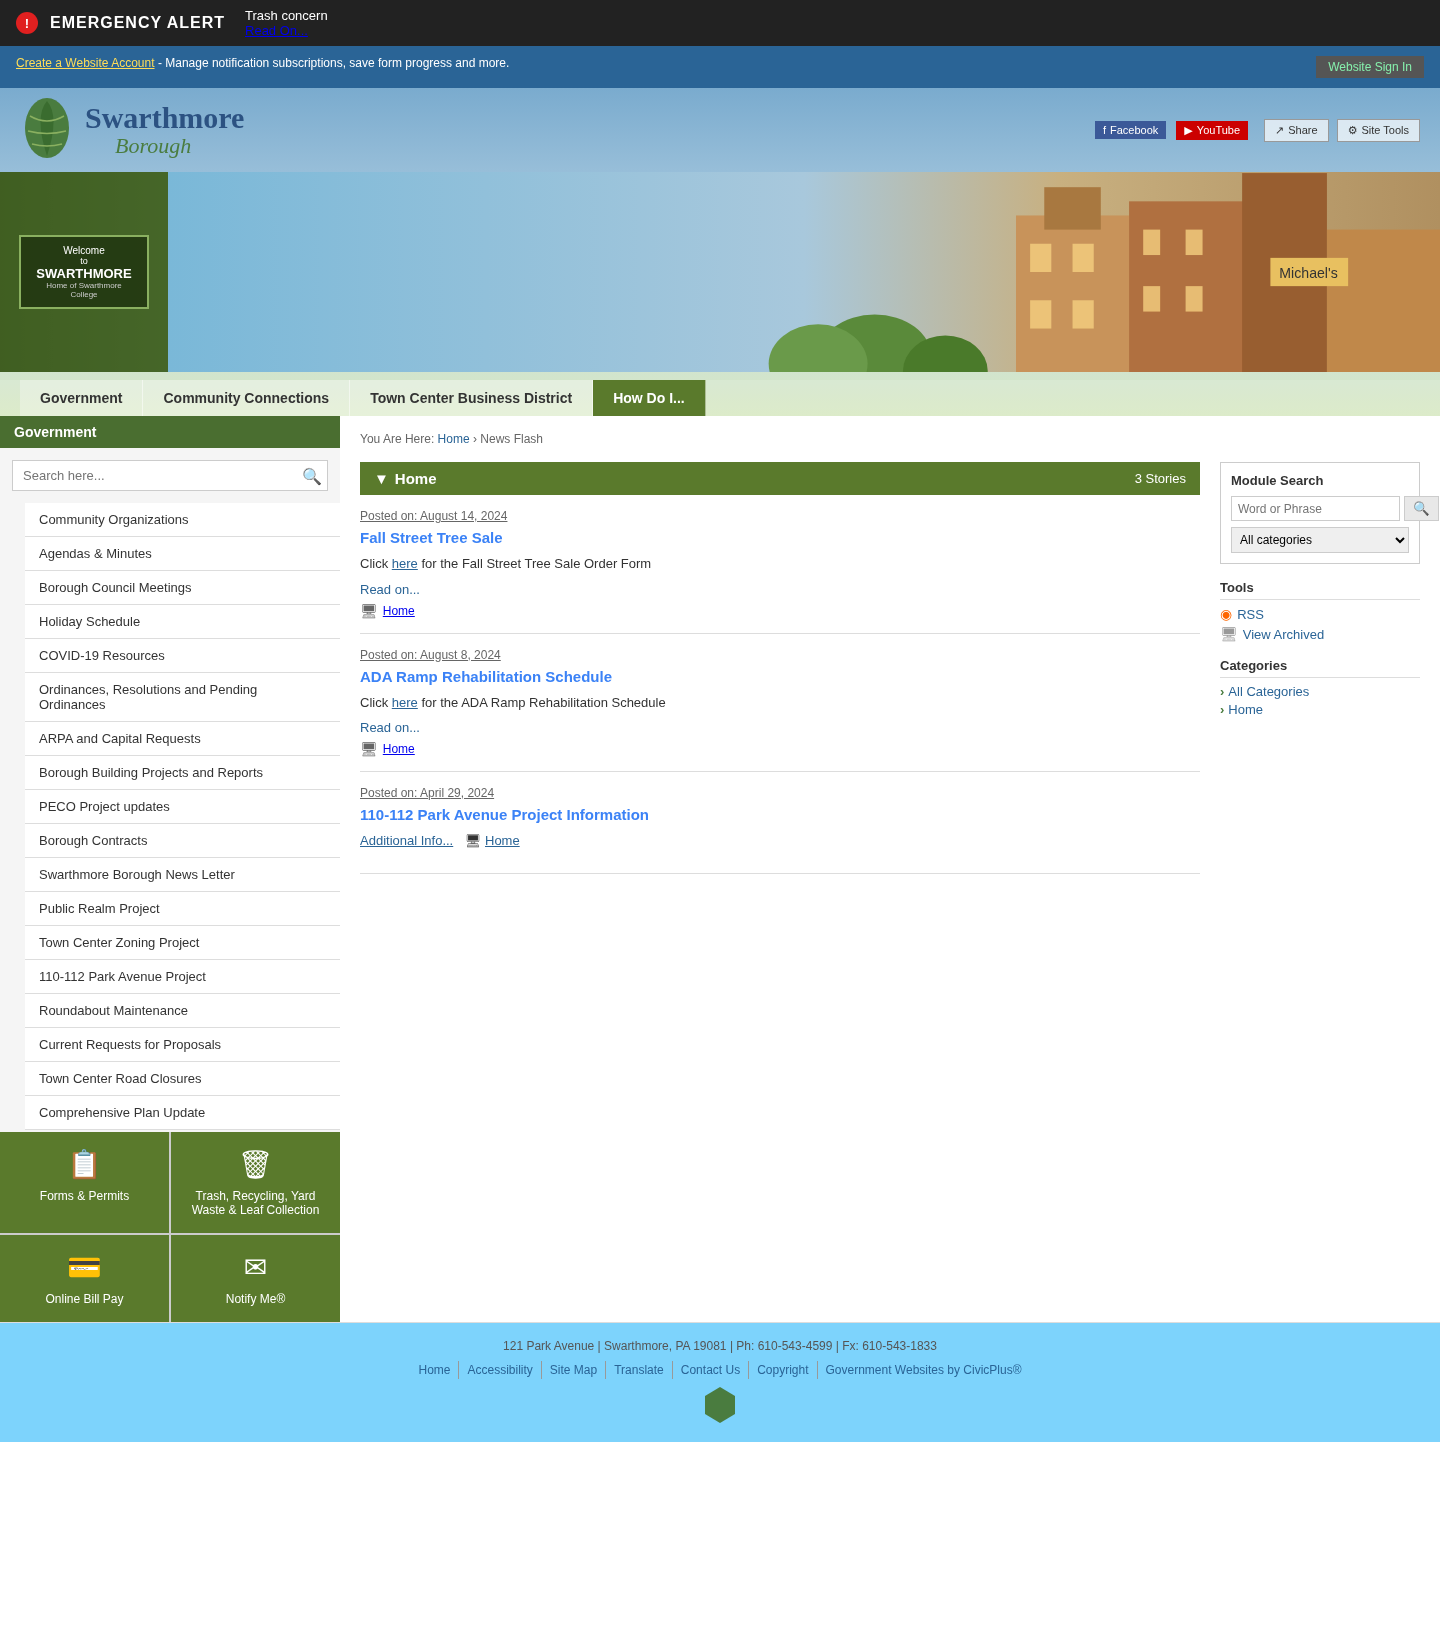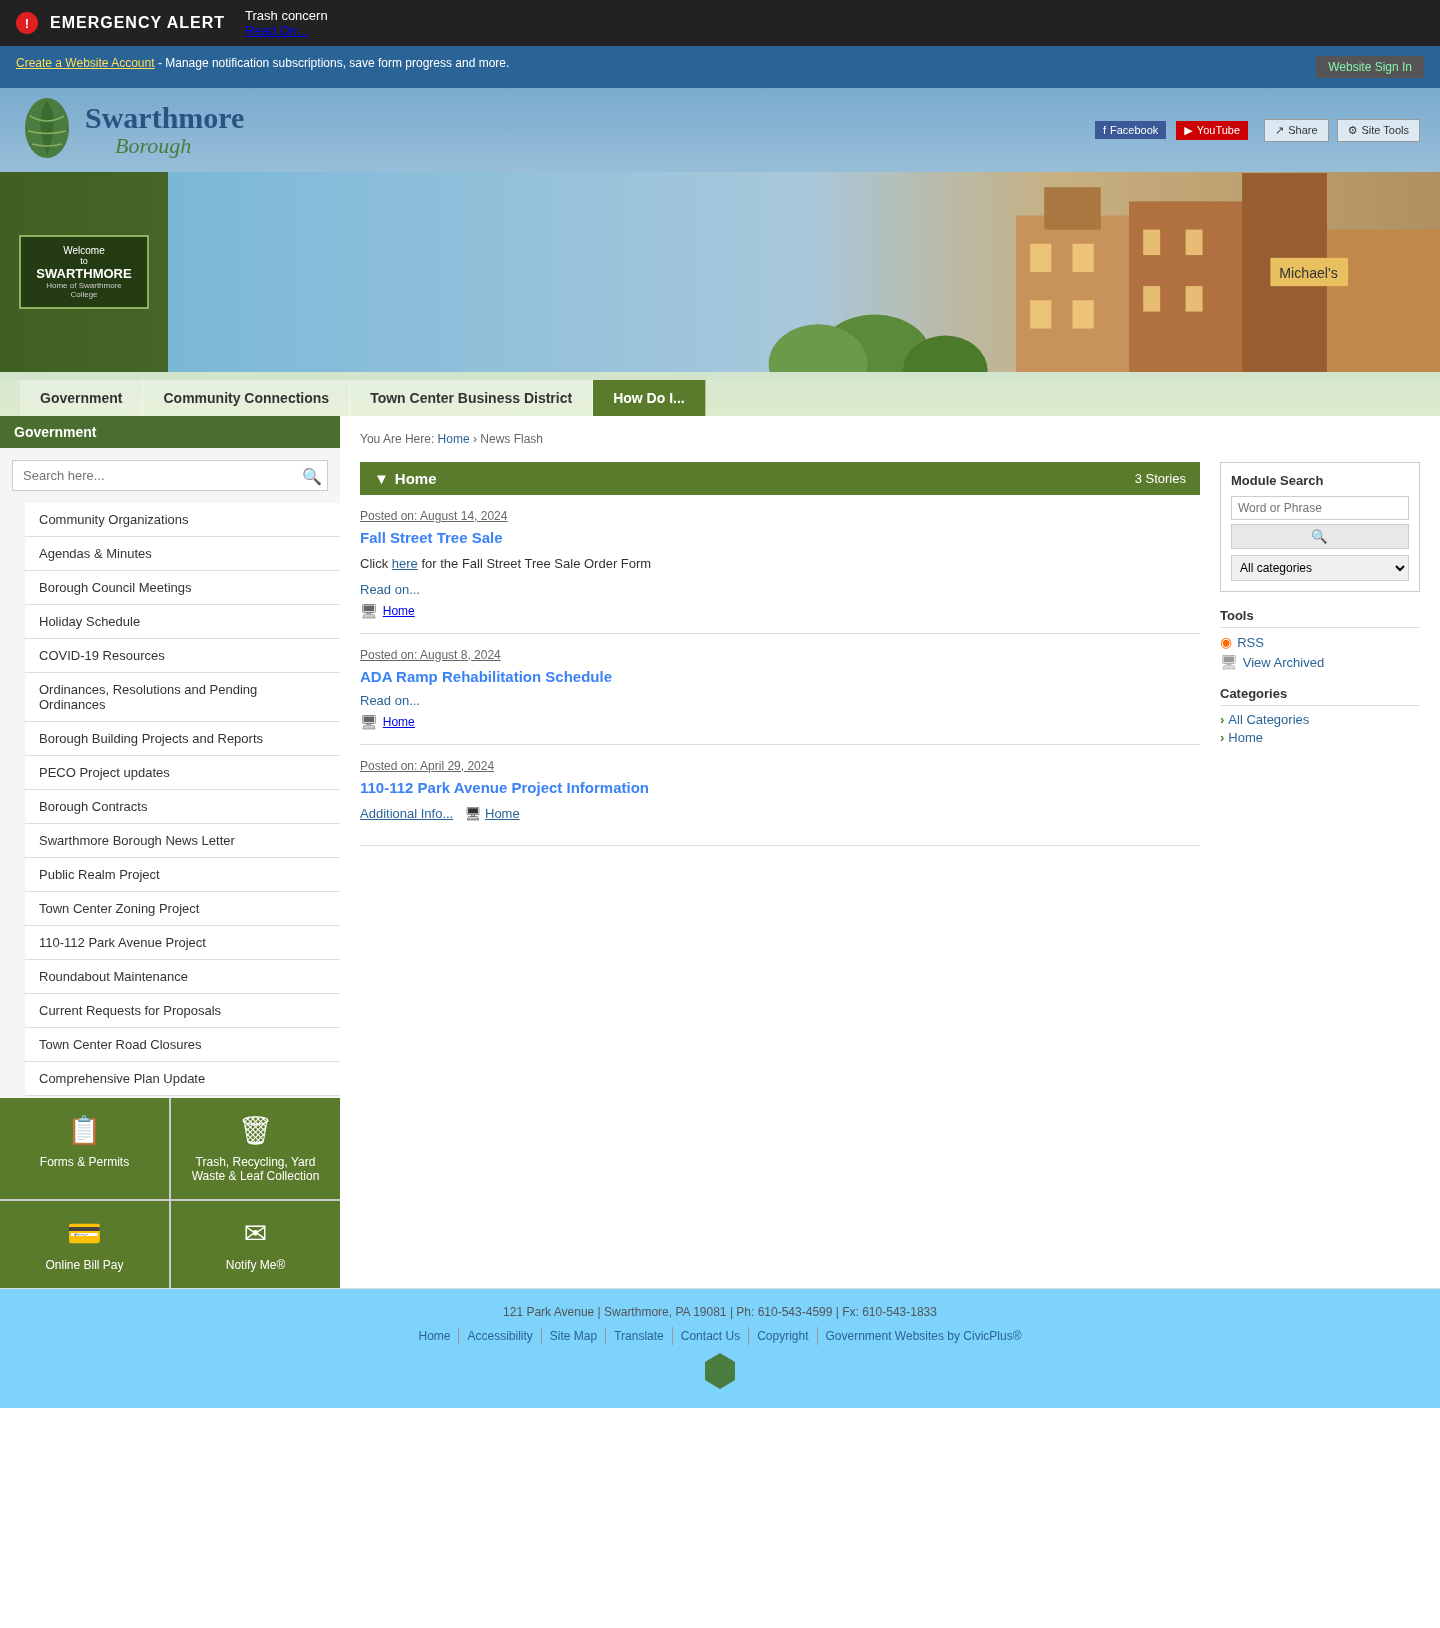--- a/index.html
+++ b/index.html
@@ -217,21 +217,21 @@
     .category-tag .monitor-icon { font-size: 14px; }
 
     
     .right-sidebar { width: 200px; flex-shrink: 0; }
     .module-search-box {
       border: 1px solid #ccc;
       padding: 10px;
       margin-bottom: 16px;
     }
     .module-search-box h4 { font-size: 13px; font-weight: bold; margin-bottom: 8px; color: #333; }
-    .module-search-inner { display: flex; gap: 4px; margin-bottom: 6px; flex-direction: column; }
+    .module-search-inner { display: flex; gap: 4px; margin-bottom: 6px; }
     .module-search-inner input {
       flex: 1; padding: 4px 6px; border: 1px solid #ccc; font-size: 12px;
     }
     .module-search-inner button {
       background: #e8e8e8; border: 1px solid #ccc; padding: 4px 8px; cursor: pointer;
     }
     .module-search-box select {
       width: 100%; padding: 4px; border: 1px solid #ccc; font-size: 12px;
     }
 
@@ -444,20 +444,23 @@
           <a href="#">Borough Council Meetings</a>
         </li>
       <li>
           <a href="#">Holiday Schedule</a>
         </li>
       <li>
           <a href="#">COVID-19 Resources</a>
         </li>
       <li>
           <a href="#">Ordinances, Resolutions and Pending Ordinances</a>
+        </li>
+      <li>
+          <a href="#">ARPA and Capital Requests</a>
         </li>
       <li>
           <a href="#">Borough Building Projects and Reports</a>
         </li>
       <li>
           <a href="#">PECO Project updates</a>
         </li>
       <li>
           <a href="#">Borough Contracts</a>
         </li>
@@ -536,20 +539,23 @@
           <a href="#" class="read-more">Read on...</a>
           <div class="category-tag">
             <span class="monitor-icon">🖥</span>
             <a href="#">Home</a>
           </div>
         </div>
 
         <div class="news-item">
           <div class="date">Posted on: August 8, 2024</div>
           <a href="#" class="headline">ADA Ramp Rehabilitation Schedule</a>
+          <div class="body">
+            Click <a href="#">here</a> for the ADA Ramp Rehabilitation Schedule
+          </div>
           <a href="#" class="read-more">Read on...</a>
           <div class="category-tag">
             <span class="monitor-icon">🖥</span>
             <a href="#">Home</a>
           </div>
         </div>
 
         <div class="news-item">
           <div class="date">Posted on: April 29, 2024</div>
           <a href="#" class="headline">110-112 Park Avenue Project Information</a>

